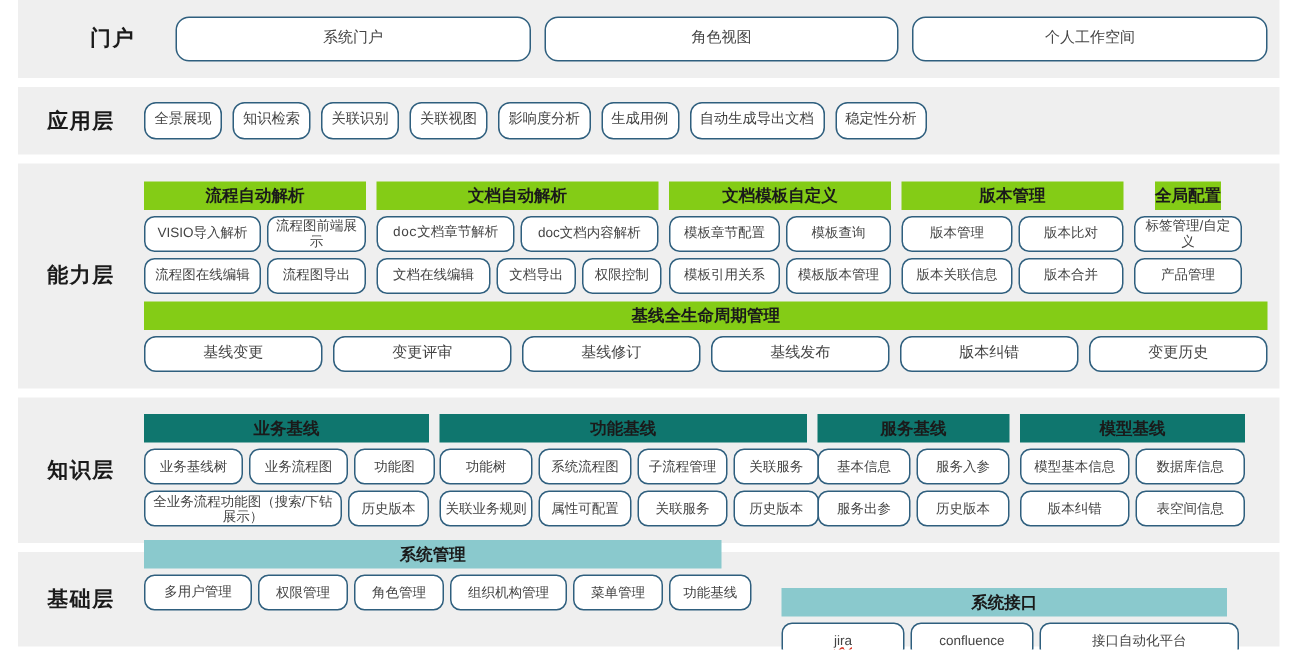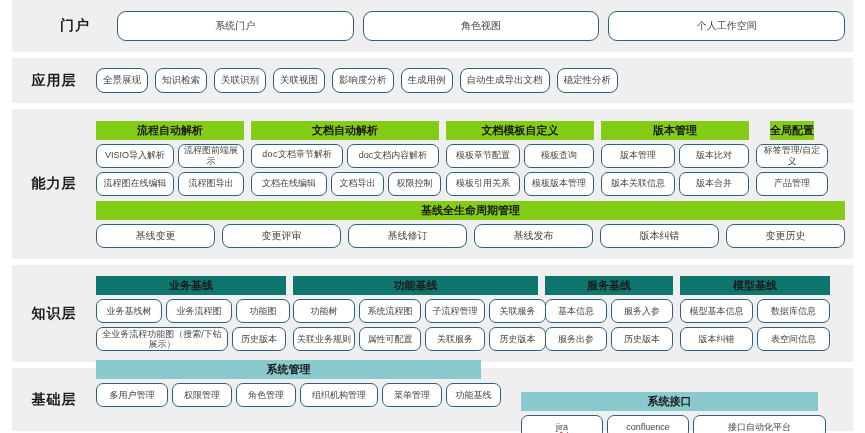--- a/index.html
+++ b/index.html
@@ -253,21 +253,21 @@
   </div>
 
   <div class="band" id="band-foundation" style="height:63px;">
     <div class="band-label">基础层</div>
     <div class="band-body">
       <div class="groups" id="found-groups" style="gap:40px;">
           <div class="group" style="width: 385px;">
             <div class="group-head head-found">系统管理</div>
             <div class="group-rows">
               <div class="group-line">
-                <div class="pill" style="width: 72px; min-width: 72px;">多用户管理</div>
+                <div class="pill" style="width: 72px; min-width: 72px; font-family: Liberation Mono, monospace;">多用户管理</div>
                 <div class="pill" style="width: 60px; min-width: 60px;">权限管理</div>
                 <div class="pill" style="width: 60px; min-width: 60px;">角色管理</div>
                 <div class="pill" style="width: 78px; min-width: 78px;">组织机构管理</div>
                 <div class="pill" style="width: 60px; min-width: 60px;">菜单管理</div>
                 <div class="pill" style="width: 55px; min-width: 55px;">功能基线</div>
               </div>
             </div>
           </div>
           <div class="group" style="width: 297px; margin-top: 32px;">
             <div class="group-head head-found">系统接口</div>

